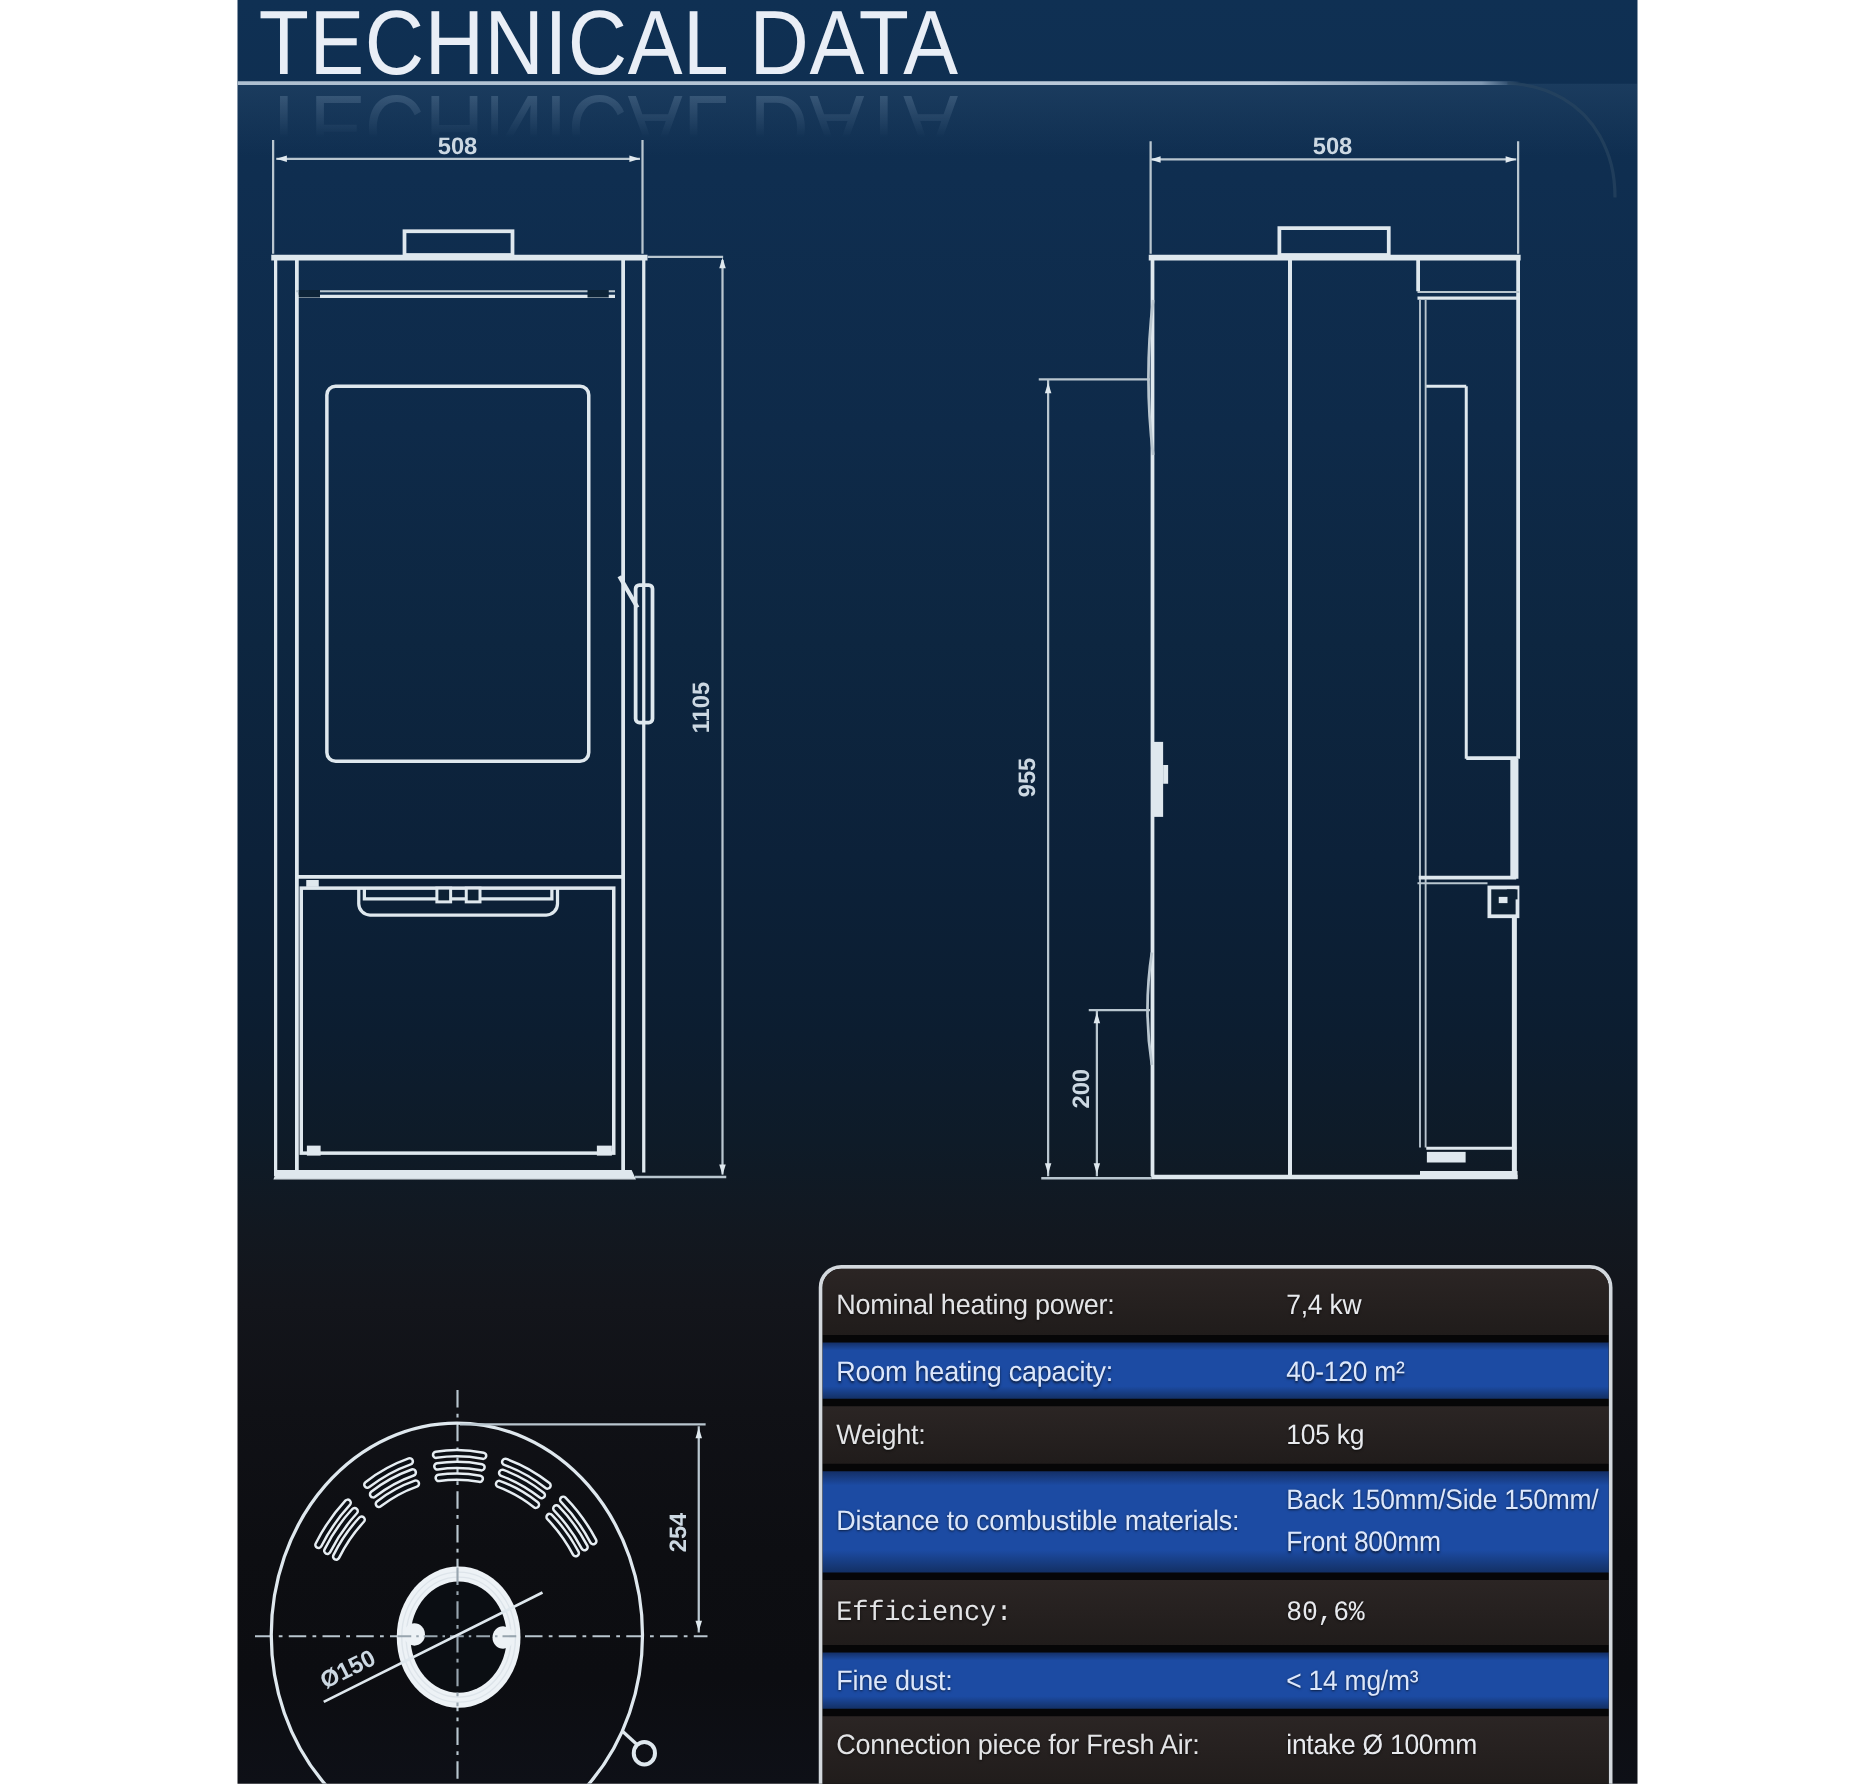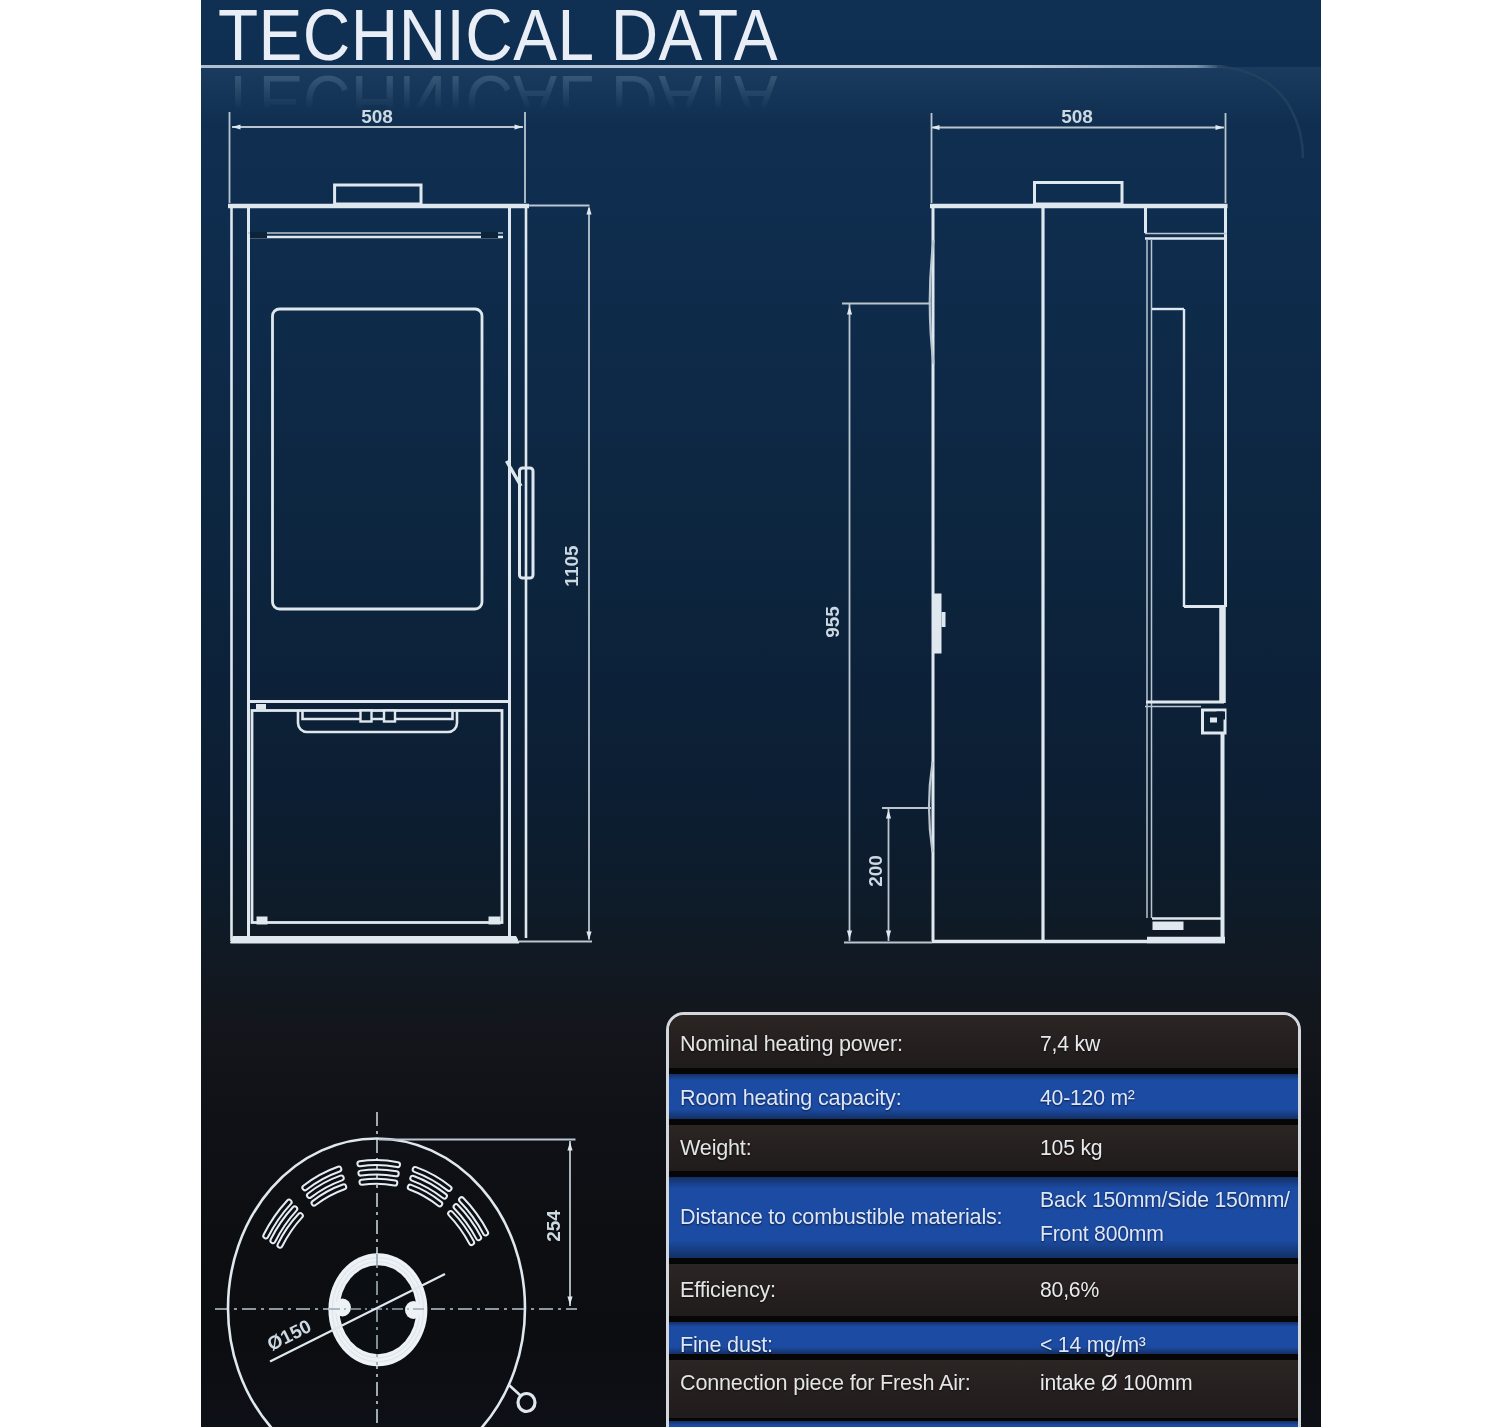--- a/index.html
+++ b/index.html
@@ -1,20 +1,20 @@
 <!DOCTYPE html>
 <html><head>
 <meta charset="utf-8">
 <style>
 html,body{margin:0;padding:0;background:#ffffff;width:1500px;height:1427px;overflow:hidden;
   font-family:"Liberation Sans",sans-serif;}
 #stage{position:absolute;left:190px;top:0;width:1120px;height:1427px;overflow:hidden;
   background:linear-gradient(180deg,
    #0f3053 0%, #0f2e50 10%, #0e2a49 24%, #0d2640 36%, #0c2139 48%, #0c1d30 58%,
-   #0e1b28 64%, #121820 69%, #13151b 73%, #101116 79%, #0d0e12 87%, #0c0d11 94%, #0e1017 100%);margin-left:11px;}
+   #0e1b28 64%, #121820 69%, #13151b 73%, #101116 79%, #0d0e12 87%, #0c0d11 94%, #0e1017 100%);}
 .title{position:absolute;left:17px;top:-2px;font-size:73px;color:#e9eef6;letter-spacing:0.5px;
   line-height:1; white-space:nowrap; transform:scaleX(0.9); transform-origin:left top;}
 .refl{top:138px;transform:scaleX(0.9) scaleY(-1);opacity:.34;color:#8fa9c2;
   -webkit-mask-image:linear-gradient(to top,rgba(0,0,0,.95) 4%,rgba(0,0,0,0) 62%);
   mask-image:linear-gradient(to top,rgba(0,0,0,.95) 4%,rgba(0,0,0,0) 62%);}
 .glow{position:absolute;left:0;top:67px;width:100%;height:58px;
   background:linear-gradient(180deg,rgba(130,170,205,.10),rgba(130,170,205,0));}
 .rule{position:absolute;left:0;top:65px;width:1026px;height:3px;
   background:linear-gradient(90deg,#aebfd0 0%,#bccbdb 80%,#7f98b2 97%,rgba(127,152,178,0) 100%);}
 svg.draw{position:absolute;left:0;top:0;}
@@ -273,27 +273,27 @@
       </div>
   <div class="sep" style="height:6px;"></div>
 
   <div class="row blue" style="height:81px;padding-left:10px;">
         <span class="lab" style="top:27px;">Distance to combustible materials:</span>
         <span class="val" style="top:10px;">Back 150mm/Side 150mm/</span>
         <span class="val" style="top:44px;">Front 800mm</span>
       </div>
   <div class="sep" style="height:6px;"></div>
 
-  <div class="row dark" style="height:52px;">
+  <div class="row dark" style="height:52px;font-family:Liberation Mono, monospace;">
         <span class="lab" style="top:13px;">Efficiency:</span>
         <span class="val" style="top:13px;">80,6%</span>
       </div>
   <div class="sep" style="height:6px;"></div>
 
-  <div class="row blue" style="height:32px;">
+  <div class="row blue" style="height:45px;">
         <span class="lab" style="top:10px;">Fine dust:</span>
         <span class="val" style="top:10px;">&lt; 14 mg/m³</span>
       </div>
   <div class="sep" style="height:6px;"></div>
 
   <div class="row dark" style="height:58px;">
         <span class="lab" style="top:10px;">Connection piece for Fresh Air:</span>
         <span class="val" style="top:10px;">intake Ø 100mm</span>
       </div>
   <div class="sep" style="height:3px;"></div>

